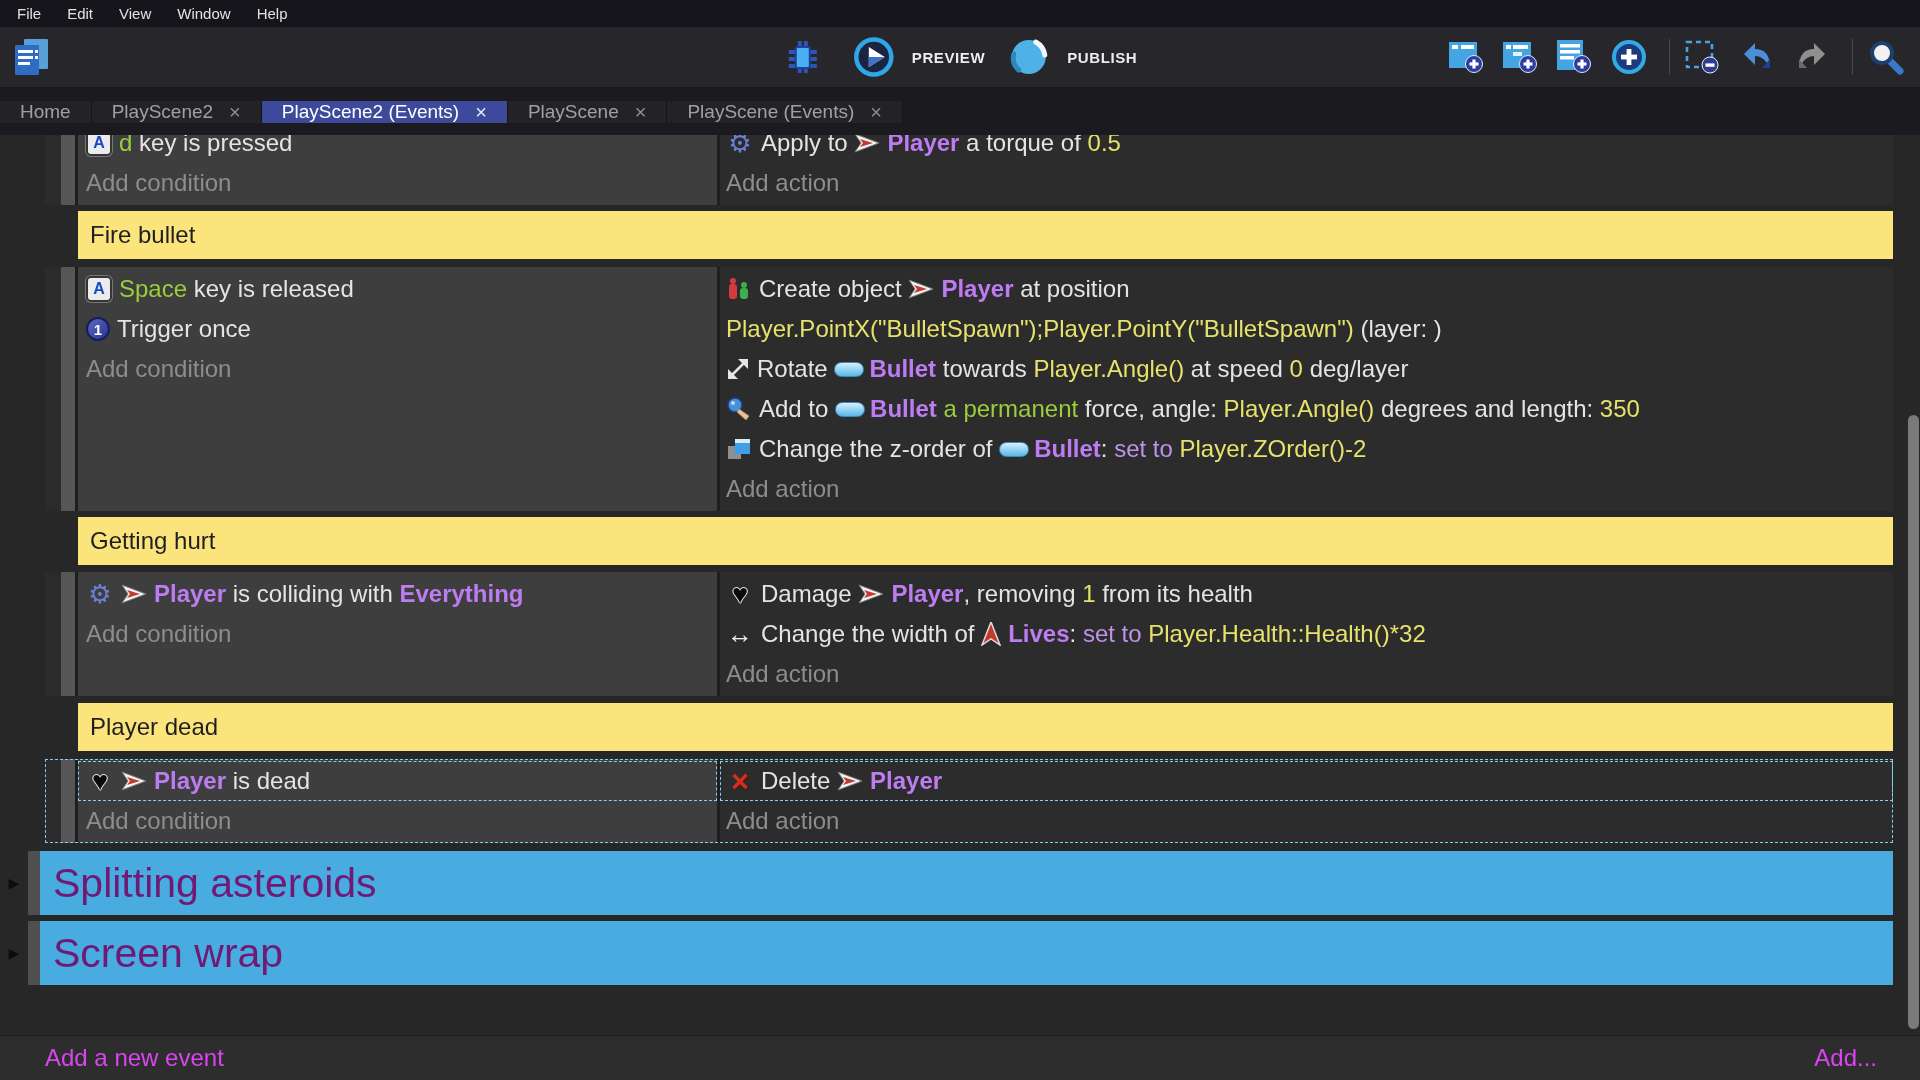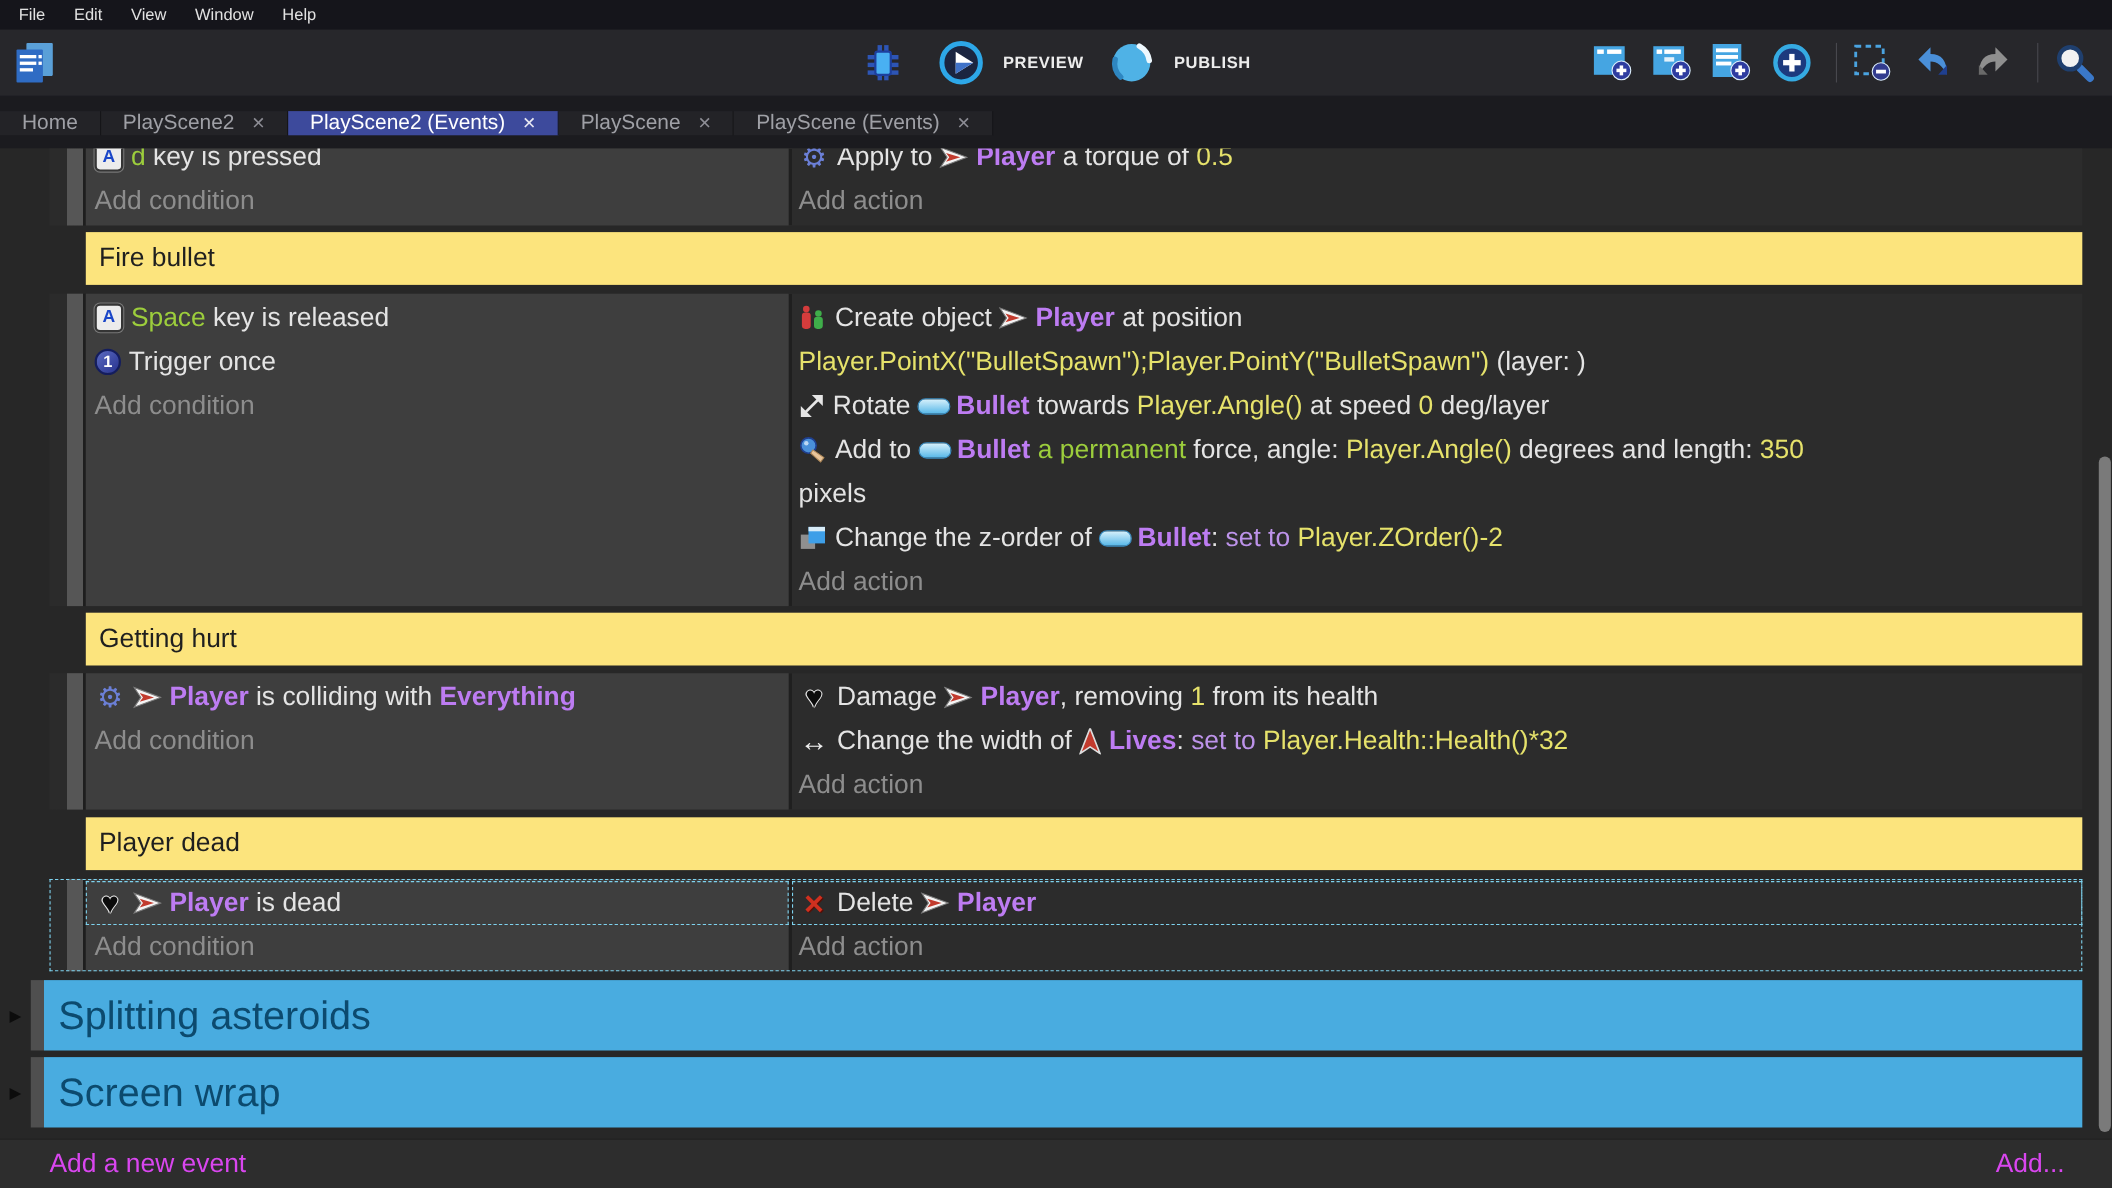--- a/index.html
+++ b/index.html
@@ -48,21 +48,21 @@
   .line.sel { outline:1px dashed #7ed2ee; outline-offset:-1px; }
 
   .headerrow { display:flex; margin-left:45px; margin-right:27px; height:48px;align-items:center; }
   .band-yellow { flex:1; background:#fce47d; color:#1f1f1f; font-size:24px;
     line-height:48px; padding-left:12px; cursor:pointer; }
 
   .grouprow { display:flex; align-items:stretch; margin-right:27px; height:64px; }
   .collapse { width:28px; display:flex; align-items:center; justify-content:center;
     color:#0c0c0c; font-size:14px; cursor:pointer; }
   .group-gutter { width:12px; background:#4f4f4f; }
-  .band-blue { flex:1; background:#49ace0; color:#0c4a6e; font-size:36px;
+  .band-blue { flex:1; background:#49ace0; color:#701a75; font-size:41px;
     display:flex; align-items:center; padding-left:13px; cursor:pointer; }
 
   .scroll-thumb { position:absolute; right:1px; top:280px; bottom:6px; width:11px;
     border-radius:6px; background:#7a7a7a; }
 
   
   .footer { height:45px; background:#2d2d2d; border-top:1px solid #1f1f1f;
     display:flex; align-items:center; justify-content:space-between; padding:0 43px 0 45px; }
   .footer span { color:#d946ef; font-size:24px; cursor:pointer; }
 
@@ -351,23 +351,20 @@
         <span class="ic ic-bullet"></span>
         <span class="seg obj">Bullet</span>
         <span class="seg plain"> </span>
         <span class="seg green">a permanent</span>
         <span class="seg plain"> force, angle: </span>
         <span class="seg expr">Player.Angle()</span>
         <span class="seg plain"> degrees and length: </span>
         <span class="seg expr">350</span>
       </div>
       <div class="line" style="padding-left:6px;">
-        <span class="seg plain">pixels</span>
-      </div>
-      <div class="line" style="padding-left:6px;">
         <span class="ic"><svg width="26" height="24" viewBox="0 0 26 24">
               <rect x="2" y="9" width="13" height="13" fill="#8f8f8f"></rect>
               <rect x="9" y="2" width="15" height="15" fill="#3e9fe8"></rect>
               <rect x="9" y="2" width="15" height="4" fill="#d8ecf8"></rect>
             </svg></span>
         <span class="seg plain">Change the z-order of </span>
         <span class="ic ic-bullet"></span>
         <span class="seg obj">Bullet</span>
         <span class="seg plain">: </span>
         <span class="seg setto">set to </span>

